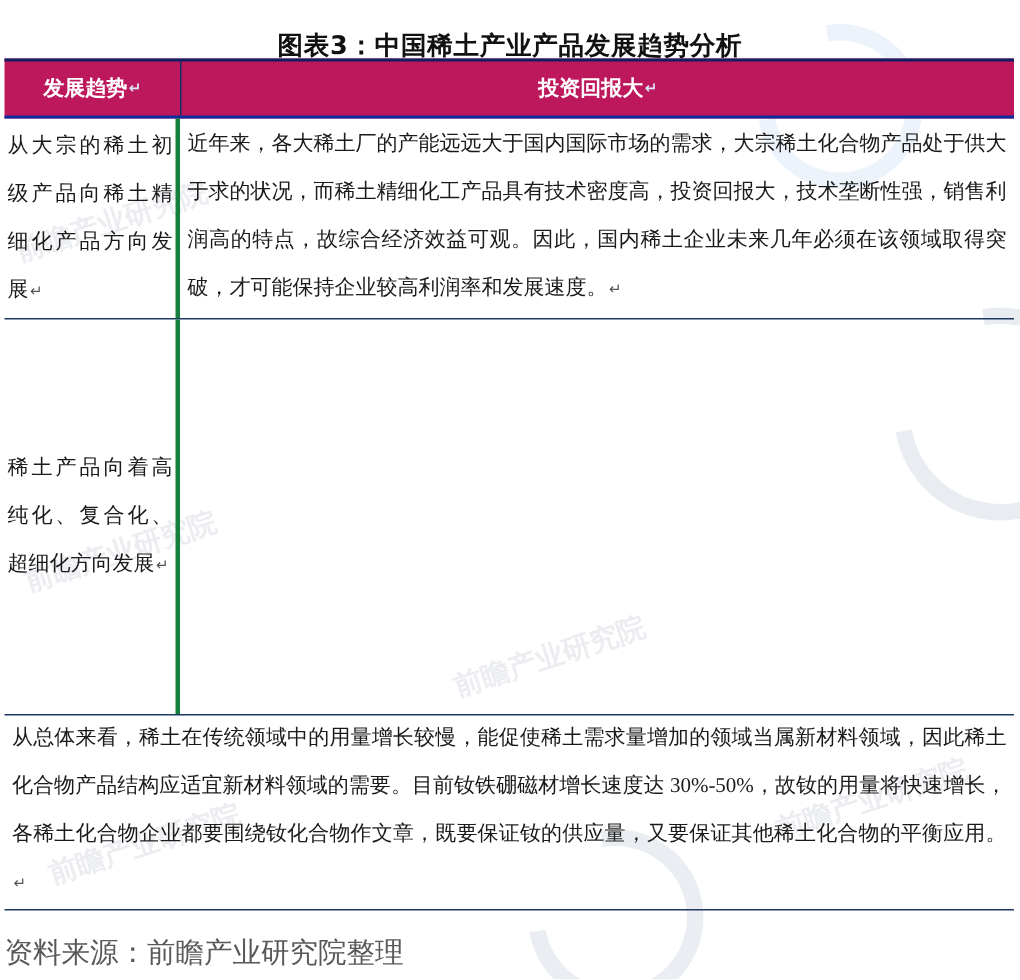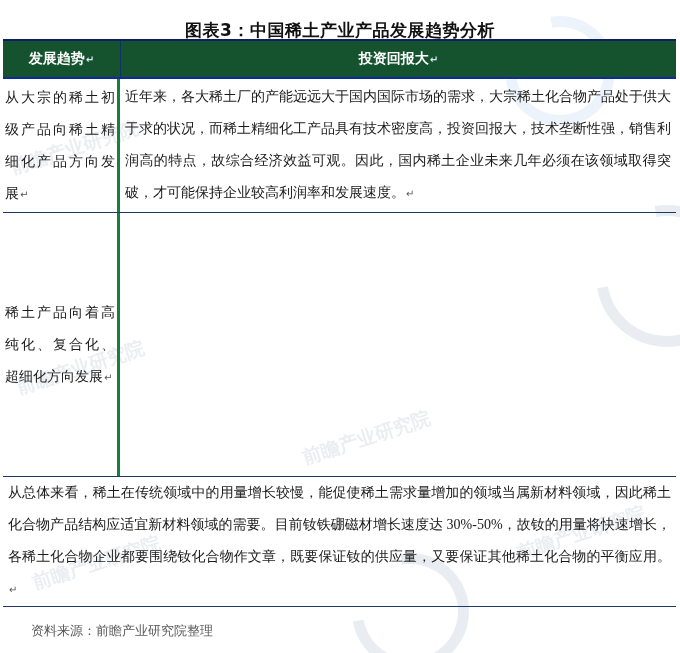--- a/index.html
+++ b/index.html
@@ -17,21 +17,21 @@
     font-size:17px;font-weight:bold;color:#111;
     letter-spacing:0.5px;
     margin-top:10px;
   }
   .table{
     position:absolute;left:3px;top:39px;width:673px;
   }
   .thead{
     display:flex;
     height:36px;
-    background:#14532d;
+    background:#be185d;
     border-top:2px solid #101f63;
     border-bottom:2px solid #0e2b9c;
   }
   .th{
     display:flex;align-items:center;justify-content:center;
     color:#ffffff;font-weight:bold;font-size:14px;
   }
   .th-trend{width:117px;border-right:1px solid #14306b;}
   .th-content{flex:1;}
   .trow{
@@ -56,21 +56,21 @@
     padding:0 5px;box-sizing:border-box;
     font-size:14px;line-height:32px;
     text-align:justify;
     font-family:Liberation Serif, serif;
   }
   .para + .para{margin-top:6px;}
   .pmark{font-size:10px;color:#555;margin-left:1px;}
   .footer{
     position:absolute;left:3px;right:6px;top:622px;
     display:flex;justify-content:space-between;
-    font-size:13px;color:#595959;margin-left:28px;
+    font-size:19px;color:#595959;
   }
   
   .wm-text{
     position:absolute;
     font-size:19px;font-weight:bold;
     color:#8696ac;opacity:0.16;
     transform:rotate(-18deg);
     white-space:nowrap;
     pointer-events:none;
   }

